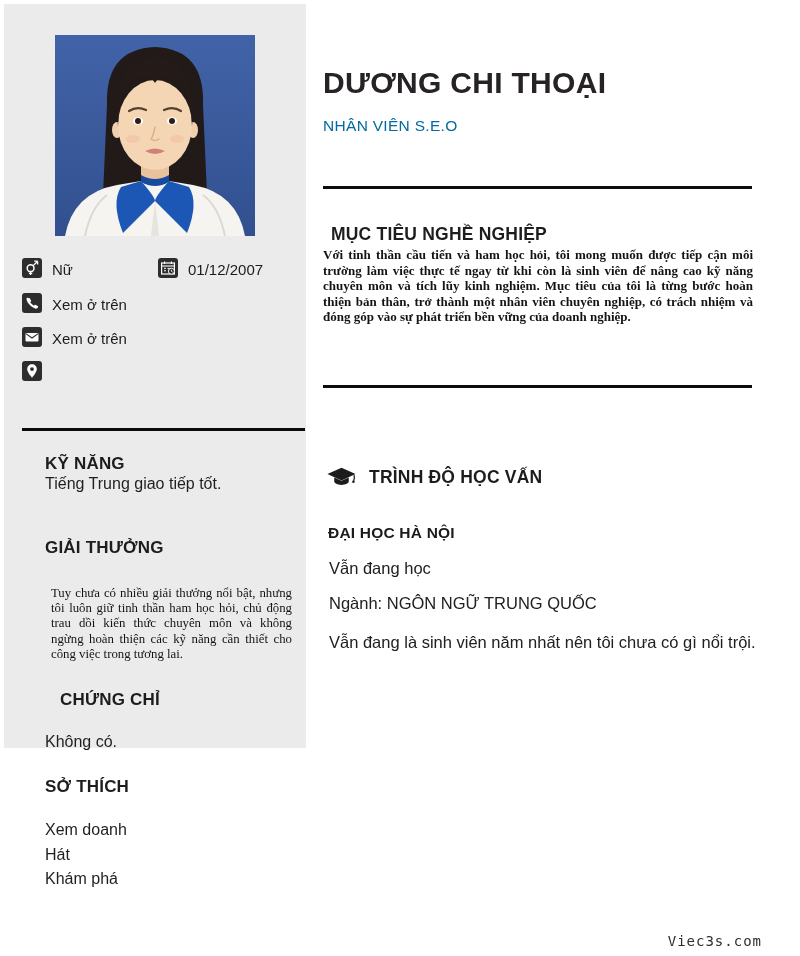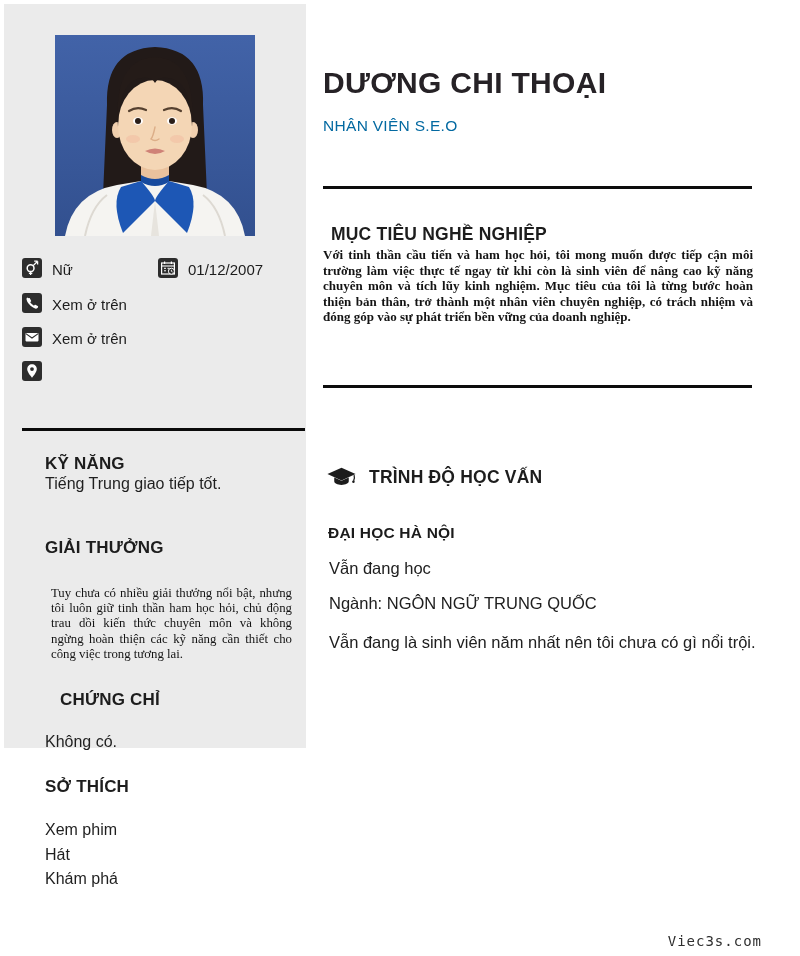--- a/index.html
+++ b/index.html
@@ -143,21 +143,21 @@
     <h3 class="abs side-h" style="left:41px;top:449px;margin:0">KỸ NĂNG</h3>
     <div class="abs side-body" style="left:41px;top:469px">Tiếng Trung giao tiếp tốt.</div>
 
     <h3 class="abs side-h" style="left:41px;top:533px;margin:0">GIẢI THƯỞNG</h3>
     <p class="abs serif-just awards-p" style="margin:6px">Tuy chưa có nhiều giải thưởng nổi bật, nhưng tôi luôn giữ tinh thần ham học hỏi, chủ động trau dồi kiến thức chuyên môn và không ngừng hoàn thiện các kỹ năng cần thiết cho công việc trong tương lai.</p>
 
     <h3 class="abs side-h" style="left:56px;top:685px;margin:0">CHỨNG CHỈ</h3>
     <div class="abs side-body" style="left:41px;top:727px">Không có.</div>
 
     <h3 class="abs side-h" style="left:41px;top:772px;margin:0">SỞ THÍCH</h3>
-    <div class="abs hobby" style="left:41px;top:816px">Xem phim</div>
+    <div class="abs hobby" style="left:41px;top:816px">Xem doanh</div>
     <div class="abs hobby" style="left:41px;top:841px">Hát</div>
     <div class="abs hobby" style="left:41px;top:865px">Khám phá</div>
   </aside>
 
   <main>
 
     <h1 class="abs name" style="margin:0">DƯƠNG CHI THOẠI</h1>
     <div class="abs jobtitle">NHÂN VIÊN S.E.O</div>
 
     <div class="abs m-divider d1"></div>

